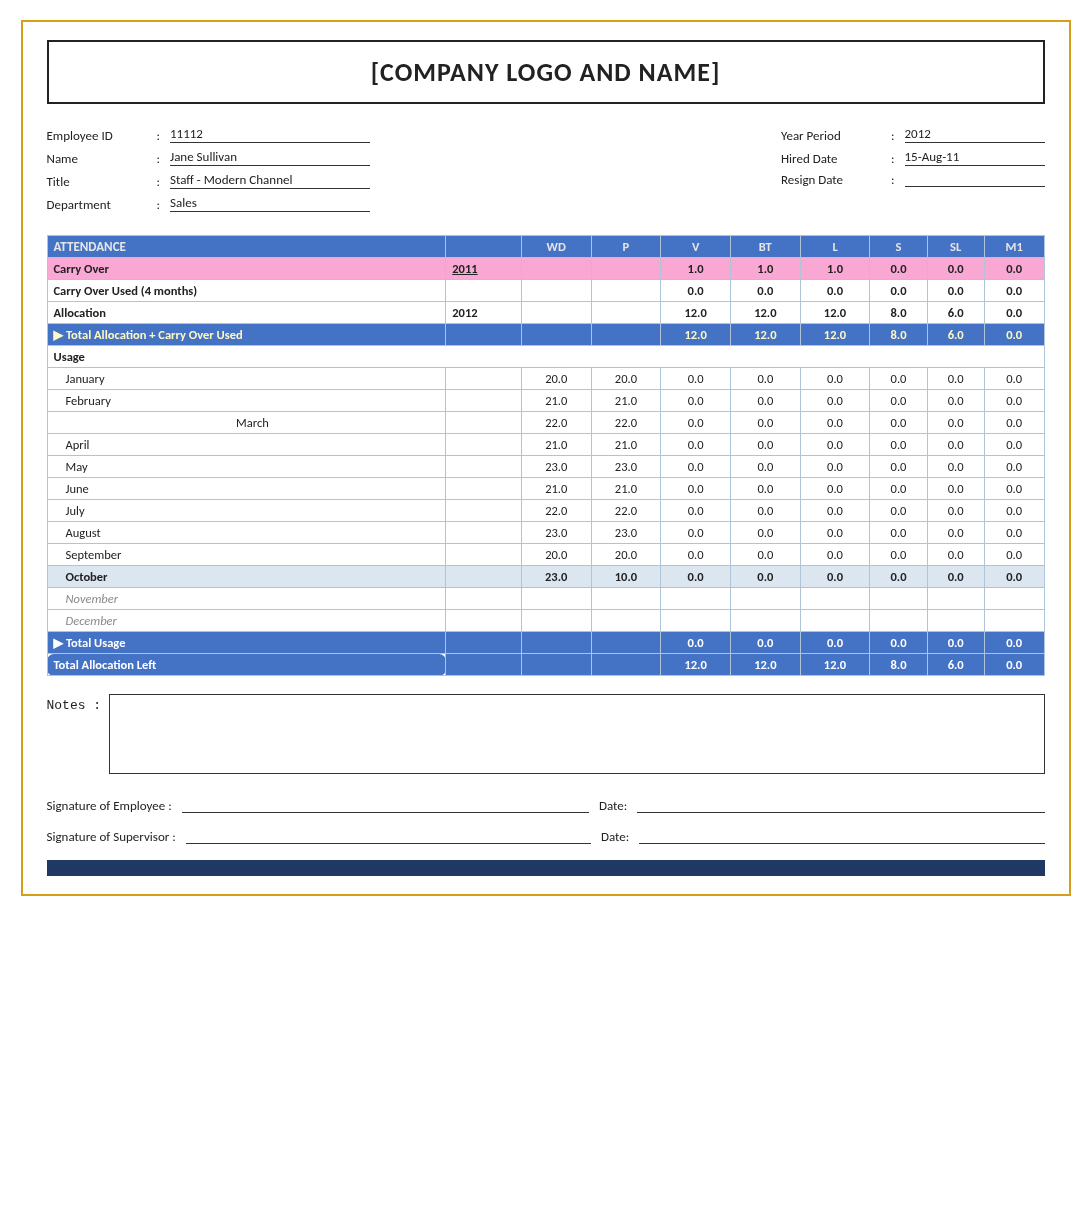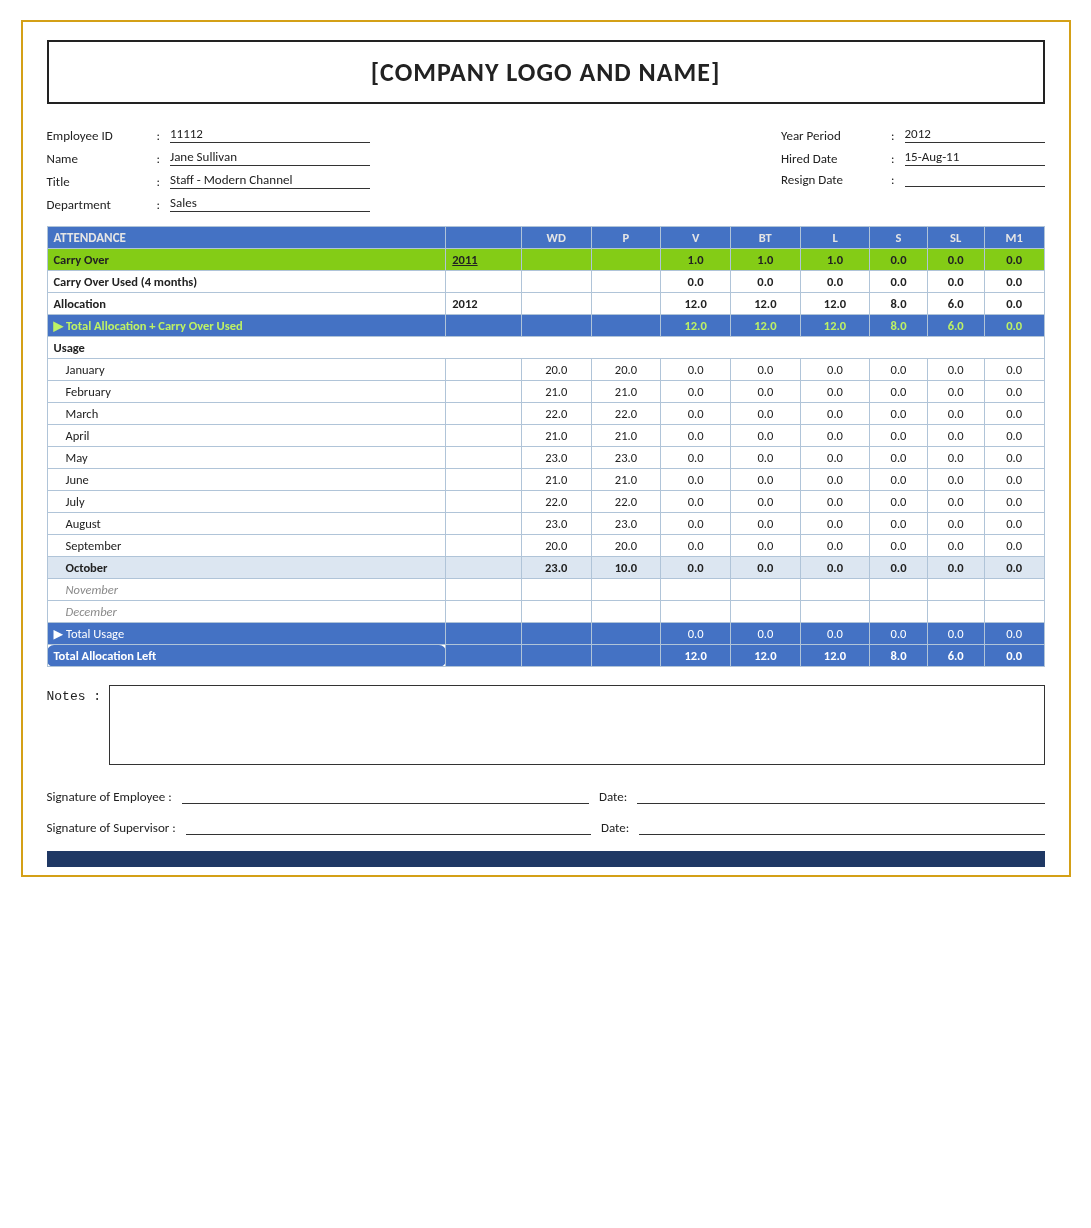--- a/index.html
+++ b/index.html
@@ -5,40 +5,40 @@
     * { box-sizing: border-box; margin: 0; padding: 0; }
     body {
       font-family: Calibri, Arial, sans-serif;
       font-size: 13px;
       background: #fff;
       color: #222;
       padding: 20px;
     }
     .page {
       border: 2px solid #d4a017;
-      padding: 18px 24px 8px 24px;
+      padding: 18px 24px 18px 24px;
       max-width: 1050px;
       margin: 0 auto;
       background: #fff;
     }
     
     .company-header {
       border: 2px solid #222;
       text-align: center;
       padding: 14px 10px;
       margin-bottom: 22px;
       font-size: 26px;
       font-weight: bold;
       letter-spacing: 1px;
     }
     
     .info-section {
       display: flex;
       justify-content: space-between;
-      margin-bottom: 12px;
+      margin-bottom: 21px;
     }
     .info-left, .info-right {
       display: flex;
       flex-direction: column;
       gap: 4px;
     }
     .info-row {
       display: flex;
       align-items: flex-end;
       gap: 0;
@@ -80,52 +80,52 @@
     .attendance-table th:first-child,
     .attendance-table th:nth-child(2) {
       text-align: left;
     }
     .row-header {
       background-color: #4472c4;
       color: #e5e5e5;
       font-weight: bold;
     }
     .row-carry-over {
-      background: #84cc16;
+      background: #f9a8d4;
       font-weight: bold;
     }
     .row-carry-over-used {
       background: #fff;
       font-weight: bold;
     }
     .row-allocation {
       background: #fff;
       font-weight: bold;
     }
     .row-total-alloc {
       background: #4472c4;
-      color: #bef264;
+      color: #fef9c3;
       font-weight: bold;
     }
     .row-month {
       background: #fff;
     }
     .row-month-highlight {
       background: #dce6f1;
       font-weight: bold;
     }
     .row-month-italic {
       background: #fff;
       font-style: italic;
       color: #888;
     }
     .row-total-usage {
       background: #4472c4;
       color: #fff;
-      font-weight: normal;
+      font-weight: bold;
     }
     .row-total-left {
       background: #4472c4;
       color: #fff;
       font-weight: bold;
     }
     
     .notes-section {
       display: flex;
       align-items: flex-start;
@@ -317,21 +317,21 @@
           <td>21.0</td>
           <td>21.0</td>
           <td>0.0</td>
           <td>0.0</td>
           <td>0.0</td>
           <td>0.0</td>
           <td>0.0</td>
           <td>0.0</td>
         </tr>
         <tr class="row-month">
-          <td style="text-align: left; padding-left: 18px;">March</td>
+          <td style="text-align: center; padding-left: 18px;">March</td>
           <td style="text-align: left;"></td>
           <td>22.0</td>
           <td>22.0</td>
           <td>0.0</td>
           <td>0.0</td>
           <td>0.0</td>
           <td>0.0</td>
           <td>0.0</td>
           <td>0.0</td>
         </tr>

